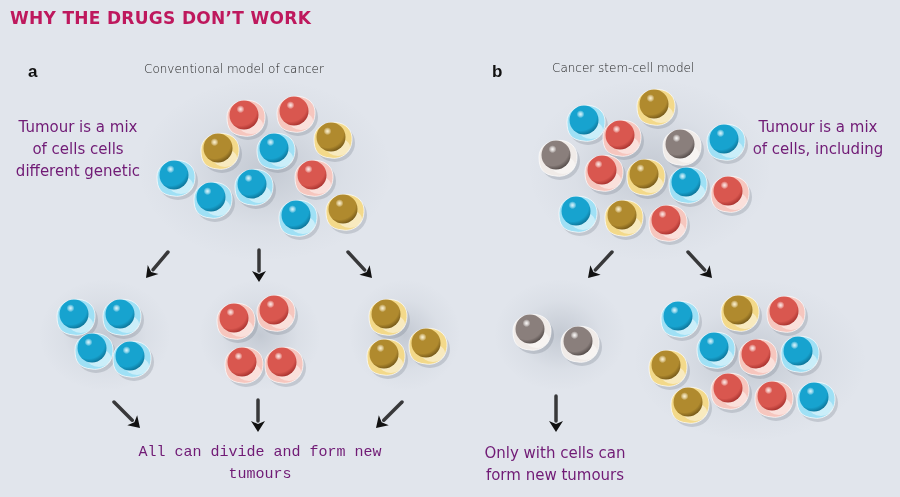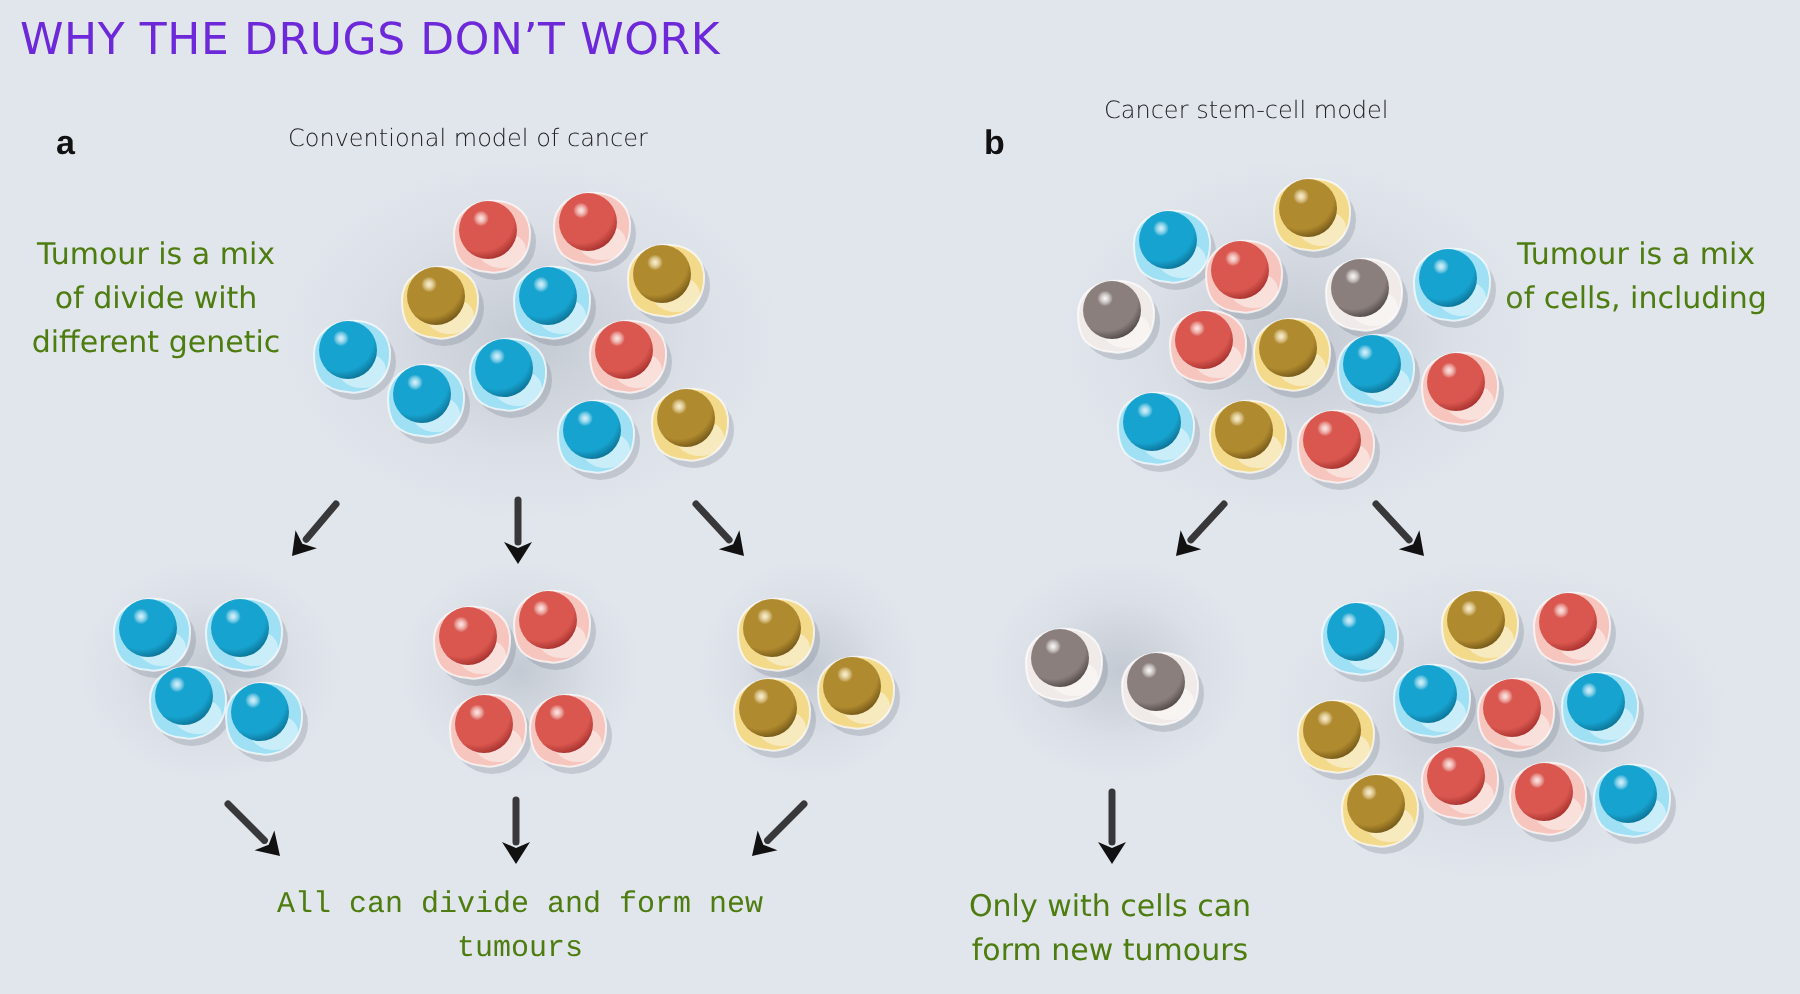--- a/index.html
+++ b/index.html
@@ -5,55 +5,55 @@
   html, body { margin:0; padding:0; }
   body {
     width:900px; height:497px; overflow:hidden;
     background:#e1e5ec;
     font-family:"DejaVu Sans", sans-serif;
     color:#1e1e1e;
     position:relative;
   }
   .title {
     position:absolute; left:10px; top:8px;
-    font-size:22px; font-weight:400; letter-spacing:0.3px; color:#6d28d9;
+    font-size:17px; font-weight:700; letter-spacing:0.3px; color:#be185d;
     font-family:"DejaVu Sans", sans-serif;
   }
   .panel-letter {
     position:absolute; font-weight:bold; font-size:17px; color:#111;
     font-family:"Liberation Sans", sans-serif;
   }
   .heading {
     position:absolute; font-size:12px; color:#222;
     font-family:"DejaVu Sans", sans-serif; font-weight:300;
   }
   .desc {
-    position:absolute; font-size:15px; line-height:22px; text-align:center; color:#4d7c0f;
+    position:absolute; font-size:15px; line-height:22px; text-align:center; color:#701a75;
     font-family:"DejaVu Sans", sans-serif;
   }
   .glow {
     position:absolute; border-radius:50%;
     background:radial-gradient(ellipse at center, rgba(160,168,180,0.45) 0%, rgba(200,206,215,0.25) 45%, rgba(225,229,236,0) 72%);
   }
   svg#diagram { position:absolute; left:0; top:0; }
 </style>
 </head>
 <body>
 
 <div class="title">WHY THE DRUGS DON’T WORK</div>
 
 <div class="panel-letter" style="left:28px; top:62px;">a</div>
 <div class="heading" style="left:144px; top:62px;">Conventional model of cancer</div>
 
 <div class="panel-letter" style="left:492px; top:62px;">b</div>
-<div class="heading" style="left:552px; top:48px;">Cancer stem-cell model</div>
+<div class="heading" style="left:552px; top:61px;">Cancer stem-cell model</div>
 
 <div class="desc" style="left:8px; top:116px; width:140px;">
   <div>Tumour is a mix</div>
-  <div>of divide with</div>
+  <div>of cells cells</div>
   <div>different genetic</div>
 </div>
 
 <div class="desc" style="left:748px; top:116px; width:140px;">
   <div>Tumour is a mix</div>
   <div>of cells, including</div>
 </div>
 
 <div class="desc" style="left:110px; top:442px; width:300px;font-family:Liberation Mono, monospace;">All can divide and form new tumours</div>
 

